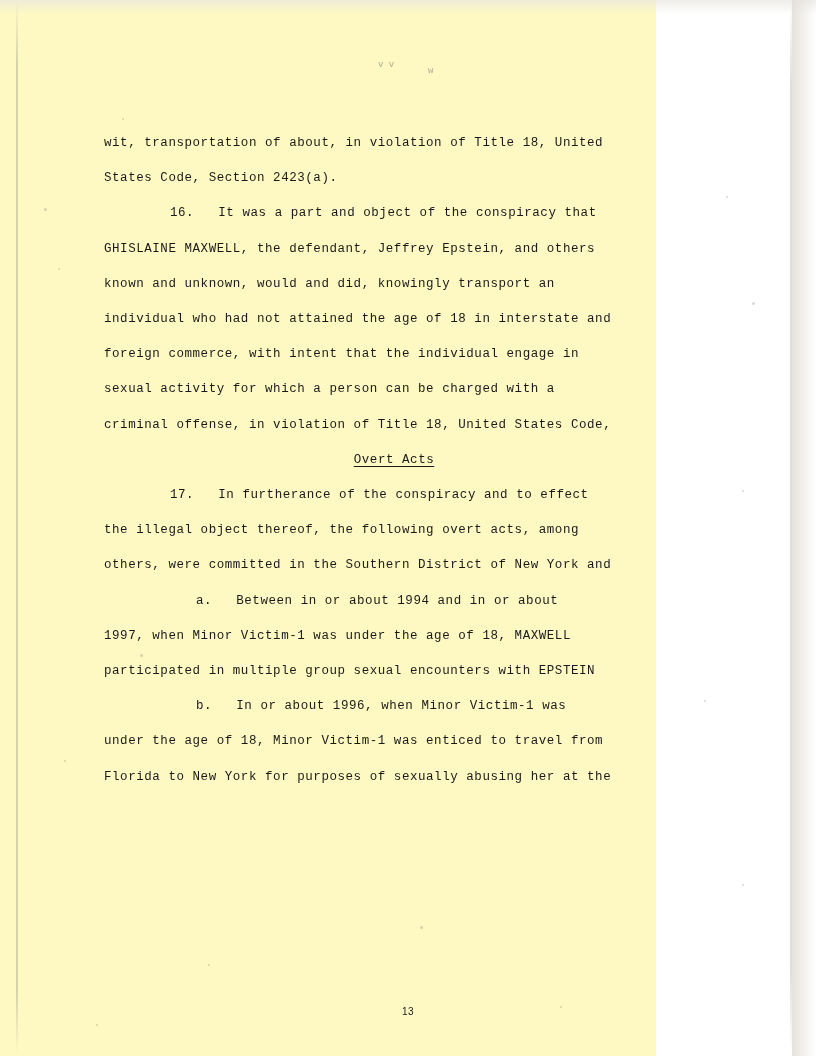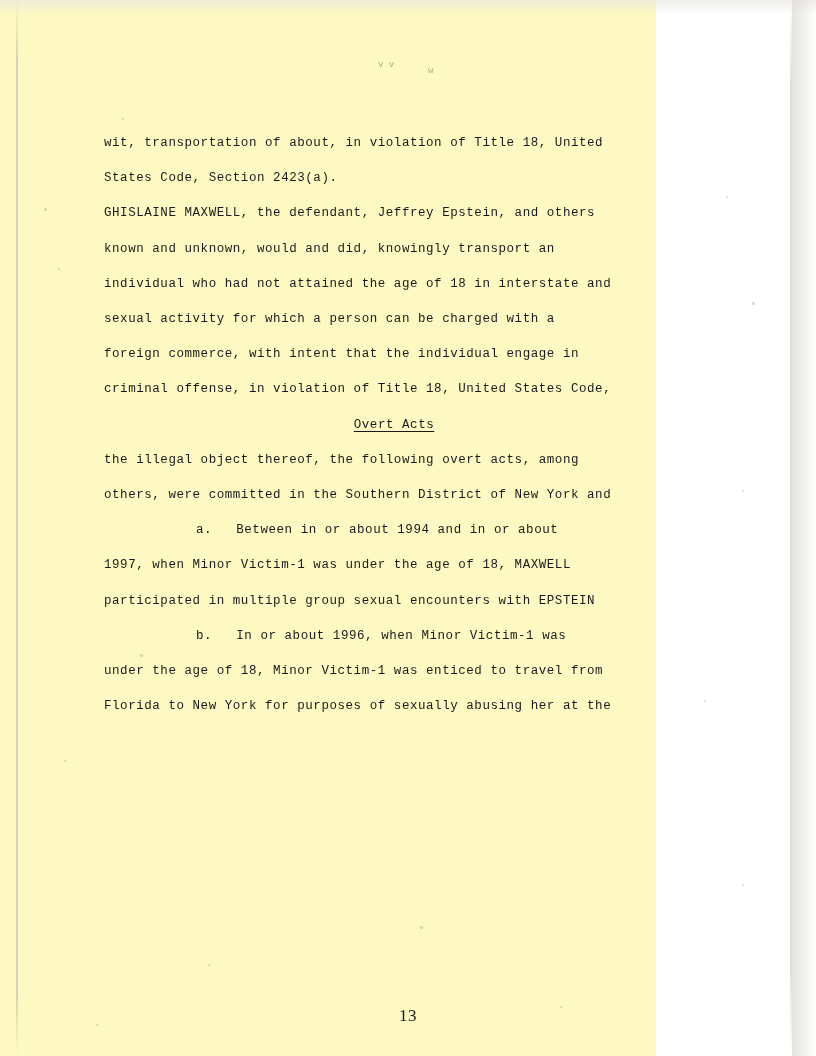--- a/index.html
+++ b/index.html
@@ -87,22 +87,22 @@
     text-decoration: underline;
     text-underline-offset: 3px;
   }
 
   .page-number {
     position: absolute;
     left: 0;
     top: 1006px;
     width: 816px;
     text-align: center;
-    font-family: Liberation Serif, serif;
-    font-size: 17px;
+    font-family: Liberation Sans, sans-serif;
+    font-size: 10px;
     color: #1a1a1a;
     letter-spacing: 0.5px;
   }
 
   .stray-mark {
     position: absolute;
     color: rgba(110,108,104,0.55);
     font-size: 9px;
     font-family: "Liberation Mono", monospace;
   }
@@ -131,29 +131,31 @@
   <div class="speckle" style="left:208px; top:964px; width:2px; height:2px;"></div>
   <div class="speckle" style="left:560px; top:1006px; width:2px; height:2px;"></div>
   <div class="speckle" style="left:96px; top:1024px; width:2px; height:2px;"></div>
 
   <div class="stray-mark" style="left:378px; top:60px;">v v</div>
   <div class="stray-mark" style="left:428px; top:66px;">w</div>
 
   <div class="content">
     <div class="line">wit, transportation of about, in violation of Title 18, United</div>
     <div class="line">States Code, Section 2423(a).</div>
+    <div class="line indent">16.   It was a part and object of the conspiracy that</div>
     <div class="line">GHISLAINE MAXWELL, the defendant, Jeffrey Epstein, and others</div>
     <div class="line">known and unknown, would and did, knowingly transport an</div>
     <div class="line">individual who had not attained the age of 18 in interstate and</div>
+    <div class="line">foreign commerce, with intent that the individual engage in</div>
     <div class="line">sexual activity for which a person can be charged with a</div>
-    <div class="line">foreign commerce, with intent that the individual engage in</div>
     <div class="line">criminal offense, in violation of Title 18, United States Code,</div>
 
     <div class="line centered"><span class="underline-text">Overt Acts</span></div>
 
+    <div class="line indent">17.   In furtherance of the conspiracy and to effect</div>
     <div class="line">the illegal object thereof, the following overt acts, among</div>
     <div class="line">others, were committed in the Southern District of New York and</div>
     <div class="line indent-b">a.   Between in or about 1994 and in or about</div>
     <div class="line">1997, when Minor Victim-1 was under the age of 18, MAXWELL</div>
     <div class="line">participated in multiple group sexual encounters with EPSTEIN</div>
     <div class="line indent-b">b.   In or about 1996, when Minor Victim-1 was</div>
     <div class="line">under the age of 18, Minor Victim-1 was enticed to travel from</div>
     <div class="line">Florida to New York for purposes of sexually abusing her at the</div>
   </div>
 

